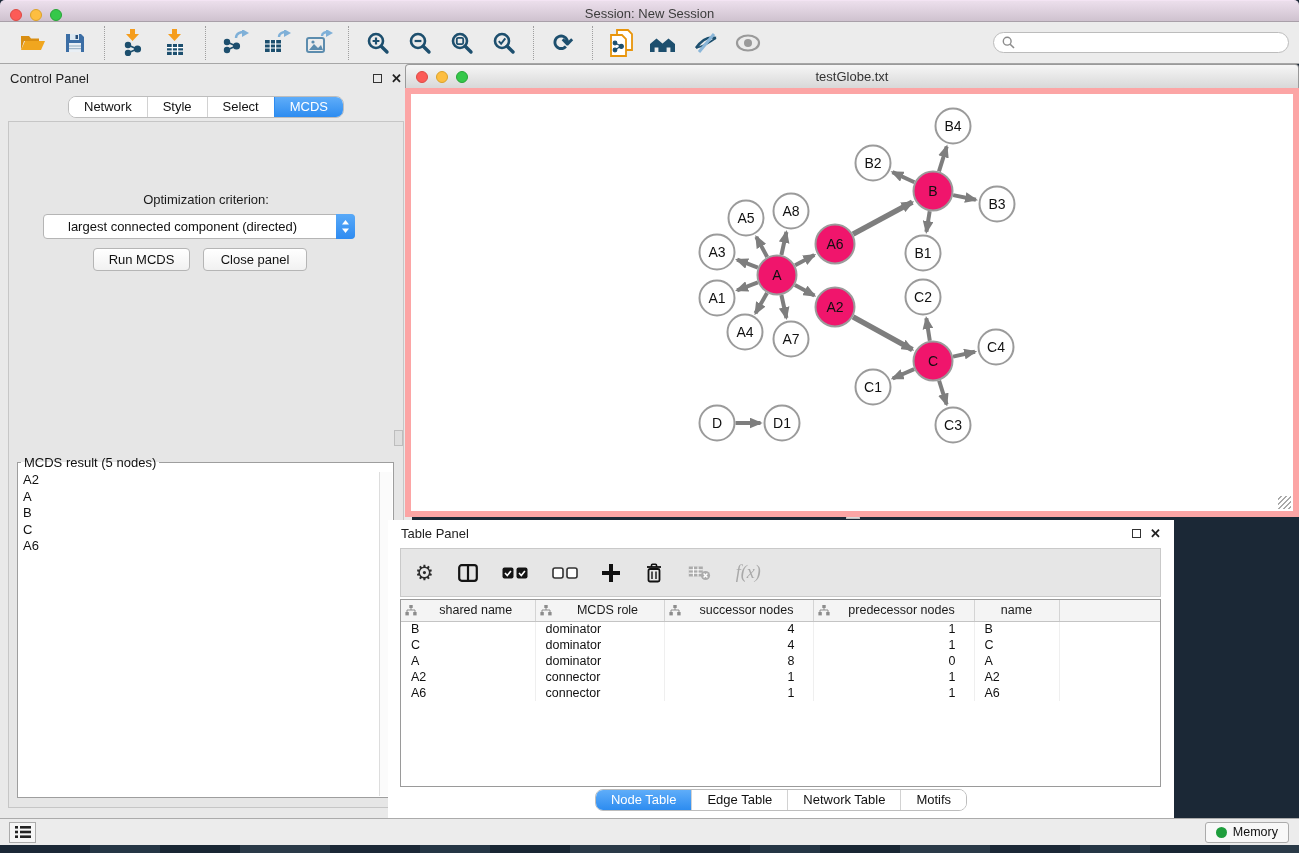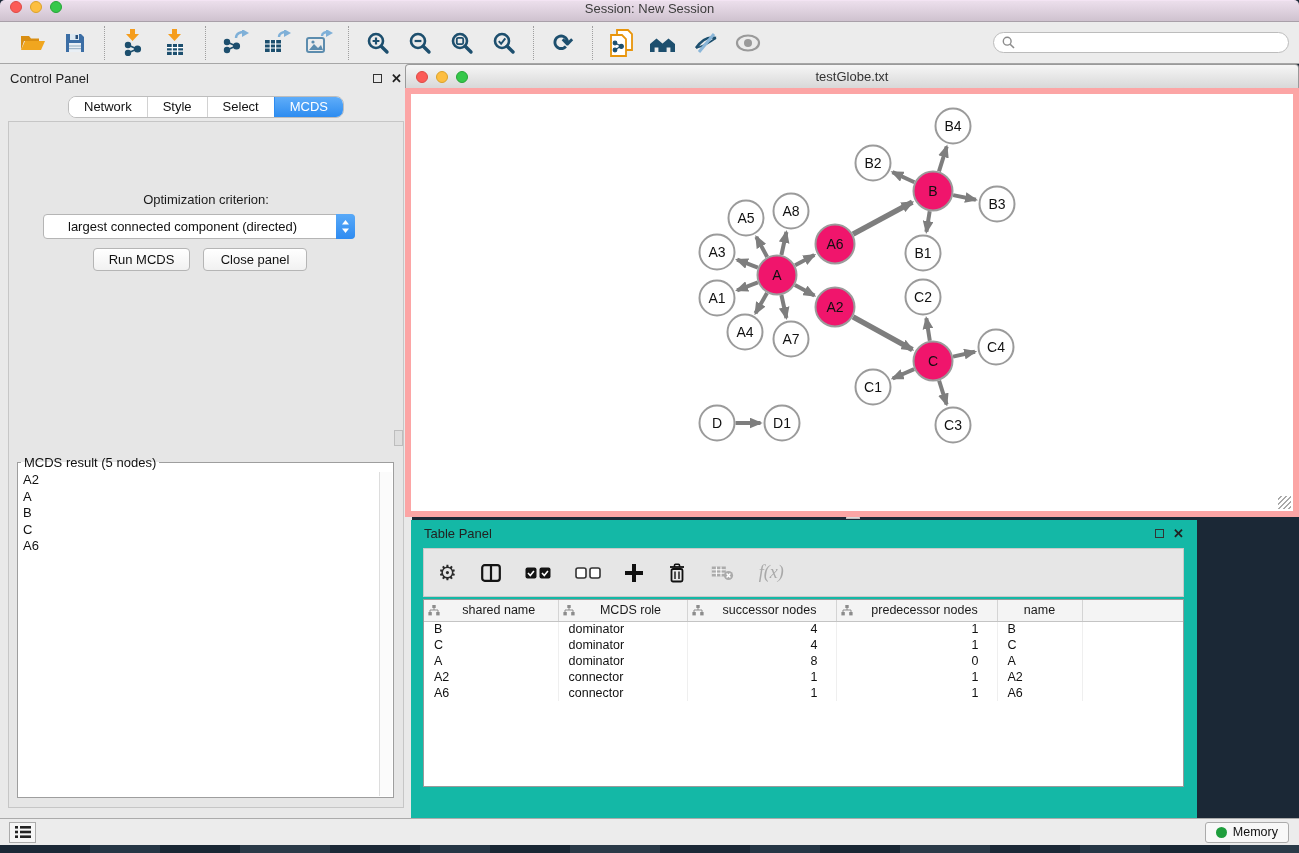--- a/index.html
+++ b/index.html
@@ -3,21 +3,21 @@
 <meta charset="utf-8">
 <style>
   *{box-sizing:border-box;margin:0;padding:0}
   html,body{width:1299px;height:853px;overflow:hidden;background:#1b2836;
     font-family:"Liberation Sans",sans-serif;-webkit-font-smoothing:antialiased}
   .app{position:absolute;inset:0;width:1299px;height:853px}
 
   
   .titlebar{position:absolute;left:0;top:0;width:1299px;height:22px;
     background:linear-gradient(#ecdfec,#cfc2cf);border-top:1px solid #f3e4f3;
-    border-bottom:1px solid #a9a0a9;border-radius:5px 5px 0 0;display:flex;align-items:flex-start}
+    border-bottom:1px solid #a9a0a9;border-radius:5px 5px 0 0;display:flex;align-items:flex-end}
   .lights{display:flex;gap:8px;margin-left:10px}
   .light{width:12px;height:12px;border-radius:50%}
   .light.red{background:#fc5b57;border:1px solid #dd4a44}
   .light.yellow{background:#fdbe41;border:1px solid #dba229}
   .light.green{background:#35c84a;border:1px solid #27a437}
   .titlebar .title{position:absolute;left:0;right:0;text-align:center;font-size:13px;color:#3c3c3c}
 
   
   .toolbar{position:absolute;left:0;top:22px;width:1299px;height:42px;background:#ececec;
     border-bottom:1px solid #a6a6a6;display:flex;align-items:center;padding-left:12px}
@@ -71,21 +71,21 @@
   svg.graph{position:absolute;inset:0}
   svg.graph text{font-family:"Liberation Sans",sans-serif;font-size:14px;fill:#111}
   .resize-grip{position:absolute;right:2px;bottom:2px;width:13px;height:13px;
     background:repeating-linear-gradient(135deg,transparent 0 2px,#a9a9a9 2px 3.4px)}
   .vdiv-handle{position:absolute;left:394px;top:430px;width:9px;height:16px;background:#dedede;
     border:1px solid #bdbdbd}
   .hdiv-handle{position:absolute;left:846px;top:513px;width:14px;height:6px;background:#d8d8d8;
     border:1px solid #bdbdbd}
 
   
-  .table-panel{position:absolute;left:411px;top:520px;width:786px;height:298px;background:#14b8a6}
+  .table-panel{position:absolute;left:388px;top:520px;width:786px;height:298px;background:#ffffff}
   .tp-header{position:absolute;left:0;top:0;right:0;height:26px;display:flex;align-items:center;padding:0 13px}
   .tp-title{font-size:13px;color:#222}
   .tp-toolbar{position:absolute;left:12px;right:13px;top:28px;height:49px;background:#e6e6e6;
     border:1px solid #c9c9c9;display:flex;align-items:center;padding-left:14px;gap:24px}
   .tp-tool{display:flex;align-items:center;justify-content:center}
   .gear-glyph{font-size:21px;color:#2b2b2b;line-height:1}
   .fx{font-family:Liberation Serif, serif;font-style:italic;font-size:18px;color:#a9a9a9}
   .tp-tablewrap{position:absolute;left:12px;right:13px;top:79px;height:188px;background:#fff;
     border:1px solid #9a9a9a;overflow:hidden}
   table.nodetable{border-collapse:collapse;width:100%;table-layout:fixed}
@@ -601,20 +601,28 @@
               <td class="al-left">A6</td>
               <td class="al-left">connector</td>
               <td class="al-right">1</td>
               <td class="al-right">1</td>
               <td class="al-left">A6</td>
               <td class="filler"></td>
             </tr>
           </tbody>
       </table>
     </div>
+    <div class="tp-tabs">
+      <div class="seg-tabs">
+          <div class="seg-tab active">Node Table</div>
+          <div class="seg-tab">Edge Table</div>
+          <div class="seg-tab">Network Table</div>
+          <div class="seg-tab">Motifs</div>
+        </div>
+    </div>
   </div>
 
   <div class="statusbar">
     <span class="status-btn">
       <svg width="16" height="14" viewBox="0 0 16 14">
           <g fill="#222">
             <rect x="0" y="1" width="3" height="2.6"></rect>
             <rect x="5" y="1" width="11" height="2.6"></rect>
             <rect x="0" y="5.7" width="3" height="2.6"></rect>
             <rect x="5" y="5.7" width="11" height="2.6"></rect>

